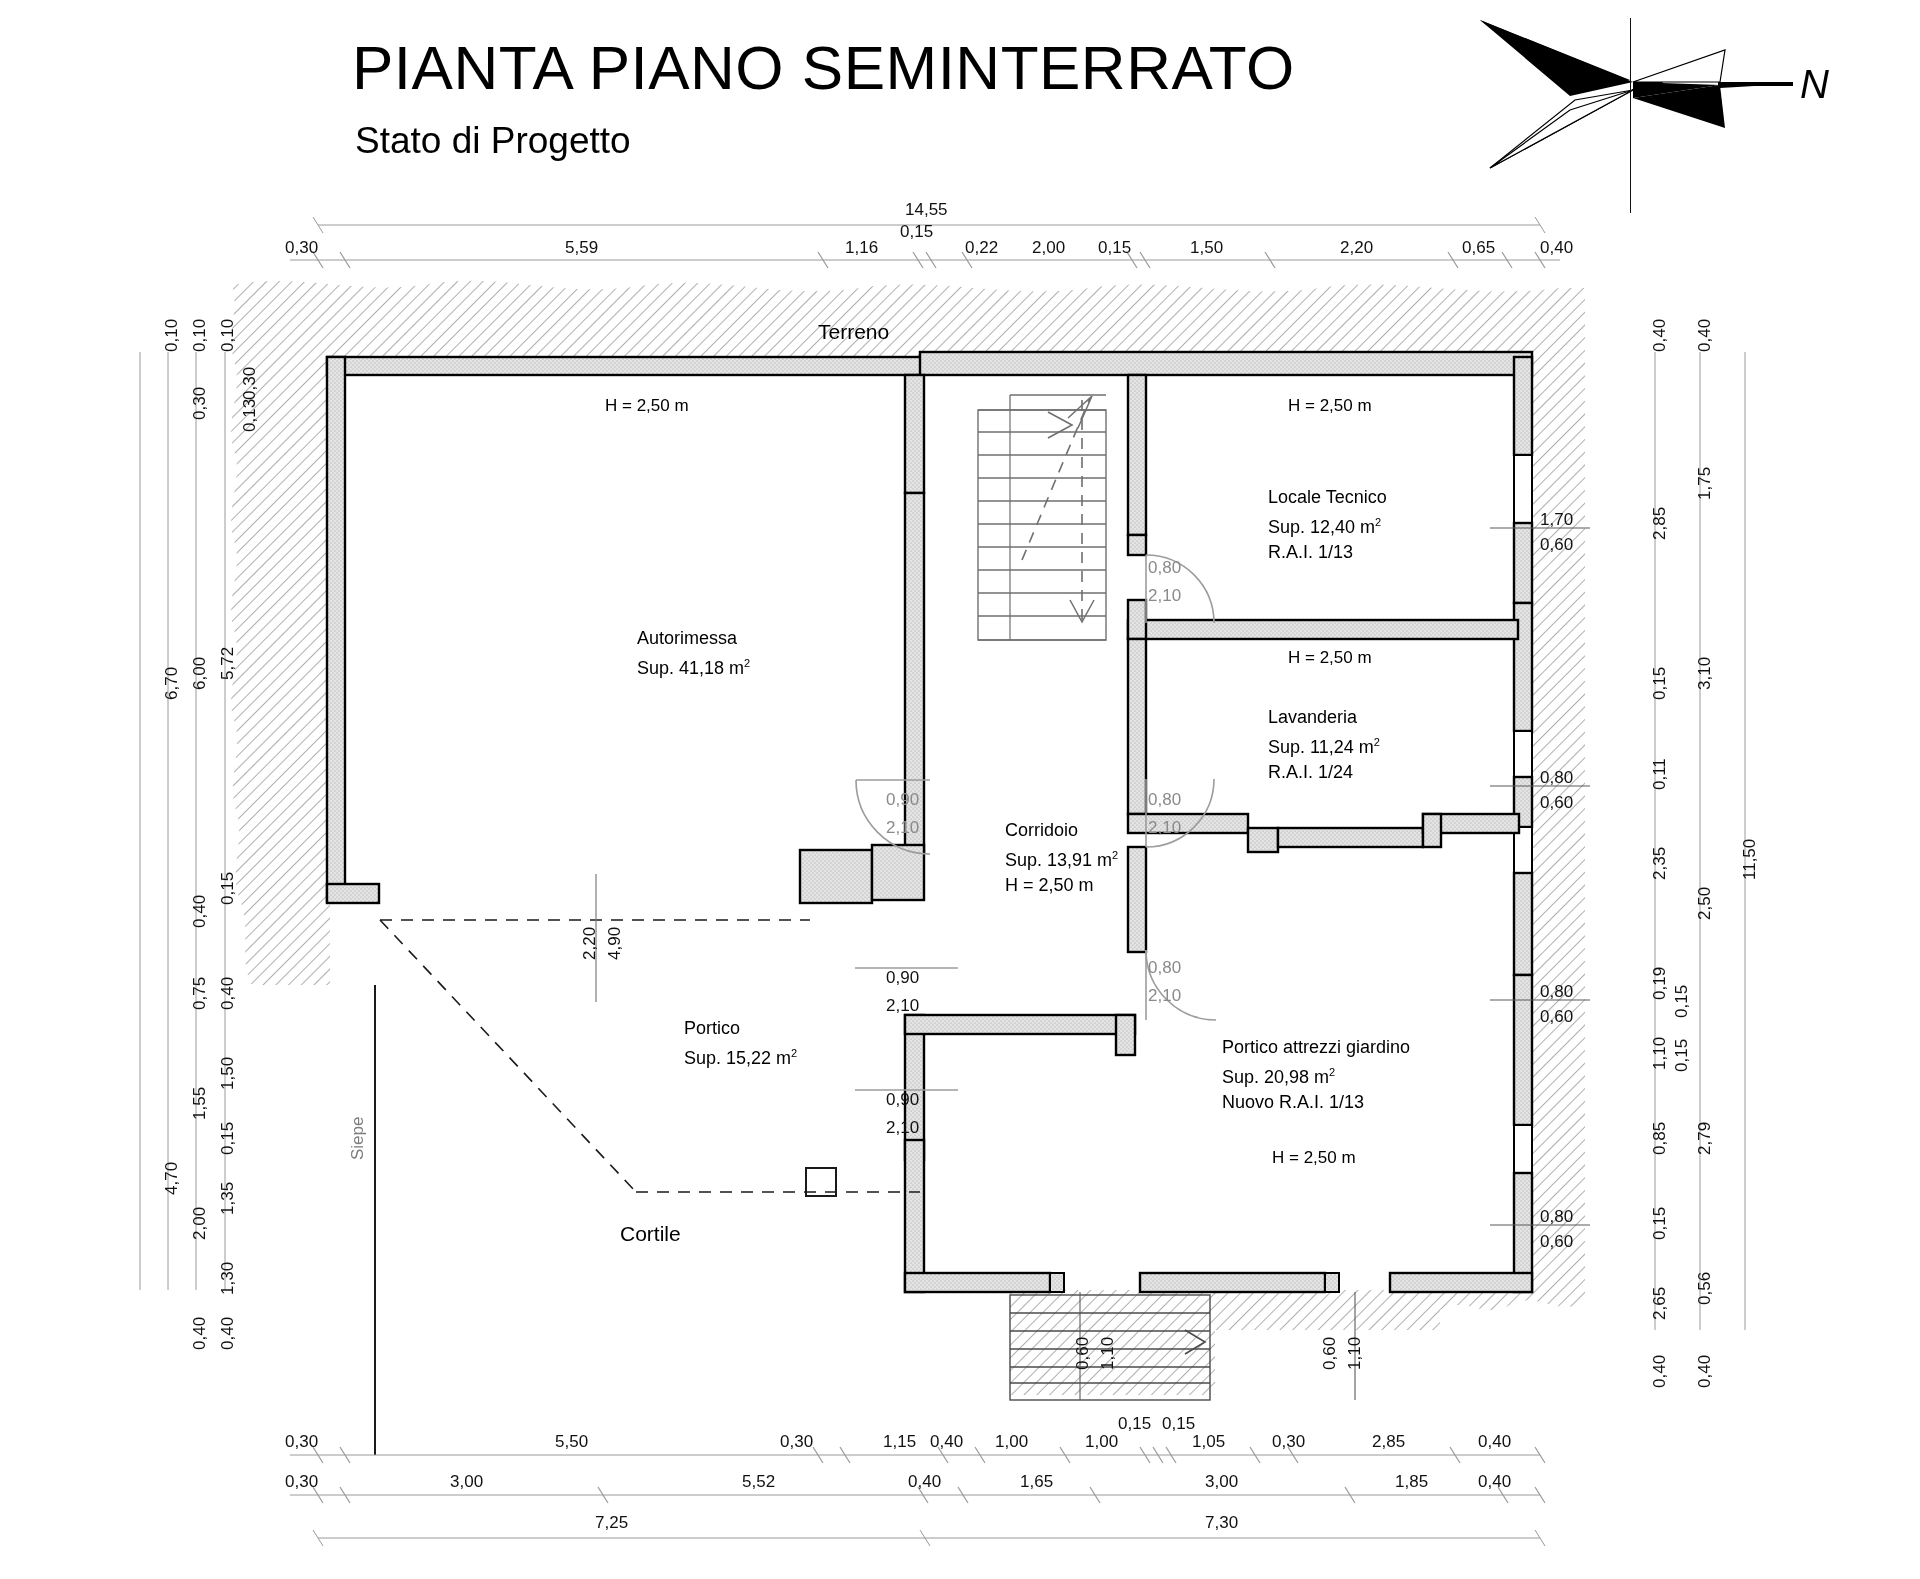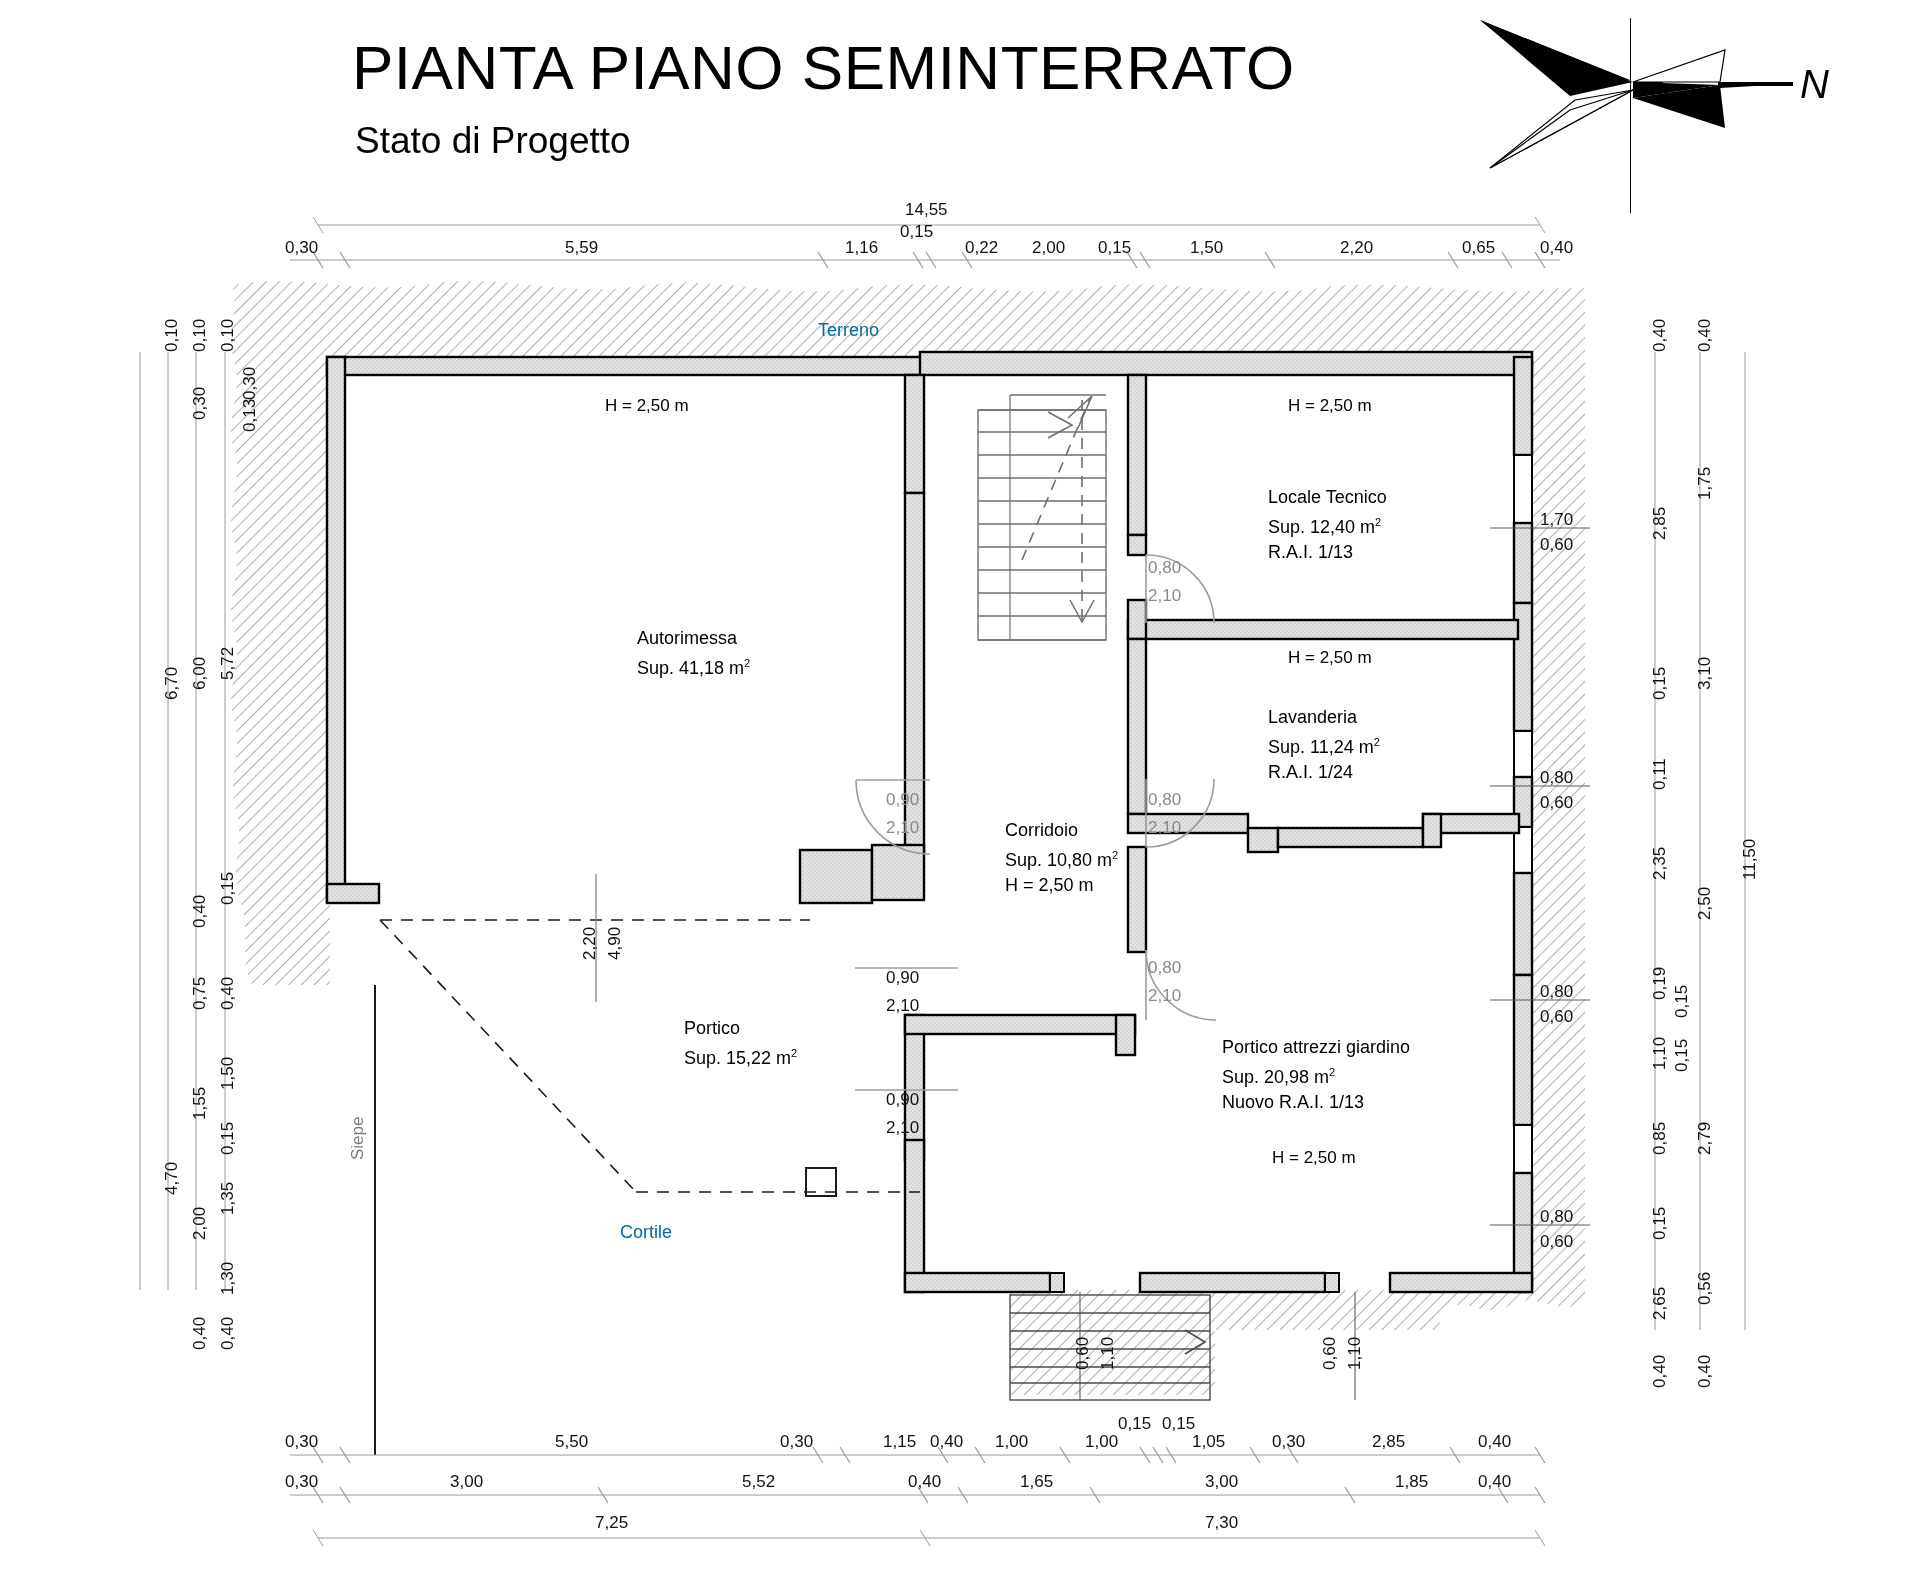--- a/index.html
+++ b/index.html
@@ -33,21 +33,21 @@
   }
   .dimv{
     font-size:17px;color:#111;white-space:nowrap;
     transform-origin:0 0;transform:rotate(-90deg);
   }
   .dimgrey{color:#8a8a8a;}
 
   
   .roomlabel{font-size:18px;line-height:25px;white-space:nowrap;color:#000;}
   .hlabel{font-size:17px;white-space:nowrap;color:#000;}
-  .greylabel{font-size:18px;color:#0369a1;white-space:nowrap;}
+  .greylabel{font-size:21px;color:#000000;white-space:nowrap;}
   .greylabel-v{
     font-size:17px;color:#7c7c7c;white-space:nowrap;
     transform-origin:0 0;transform:rotate(-90deg);
   }
   sup{font-size:11px;}
 
   
   #plan-svg{left:0;top:0;}
 </style>
 </head>
@@ -350,21 +350,21 @@
 
   <div class="abs roomlabel" style="left:1268px;top:705px;">
     <div>Lavanderia</div>
     <div><span>Sup. 11,24 m</span><sup>2</sup></div>
     <div>R.A.I. 1/24</div>
   </div>
   <div class="abs hlabel" style="left:1288px;top:648px;">H = 2,50 m</div>
 
   <div class="abs roomlabel" style="left:1005px;top:818px;">
     <div>Corridoio</div>
-    <div><span>Sup. 10,80 m</span><sup>2</sup></div>
+    <div><span>Sup. 13,91 m</span><sup>2</sup></div>
     <div>H = 2,50 m</div>
   </div>
 
   <div class="abs roomlabel" style="left:1222px;top:1035px;">
     <div>Portico attrezzi giardino</div>
     <div><span>Sup. 20,98 m</span><sup>2</sup></div>
     <div>Nuovo R.A.I. 1/13</div>
   </div>
   <div class="abs hlabel" style="left:1272px;top:1148px;">H = 2,50 m</div>
 

